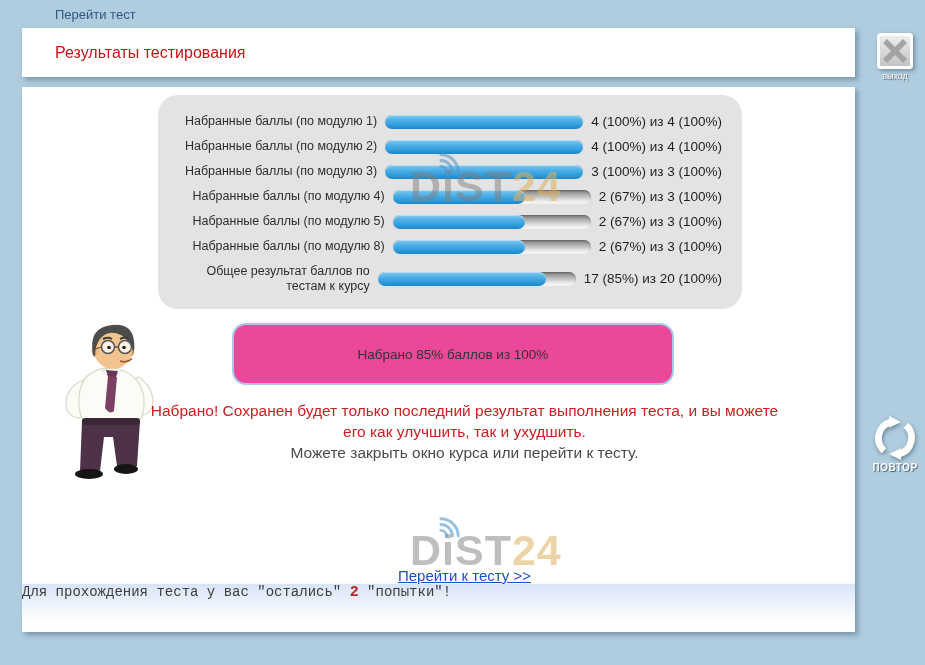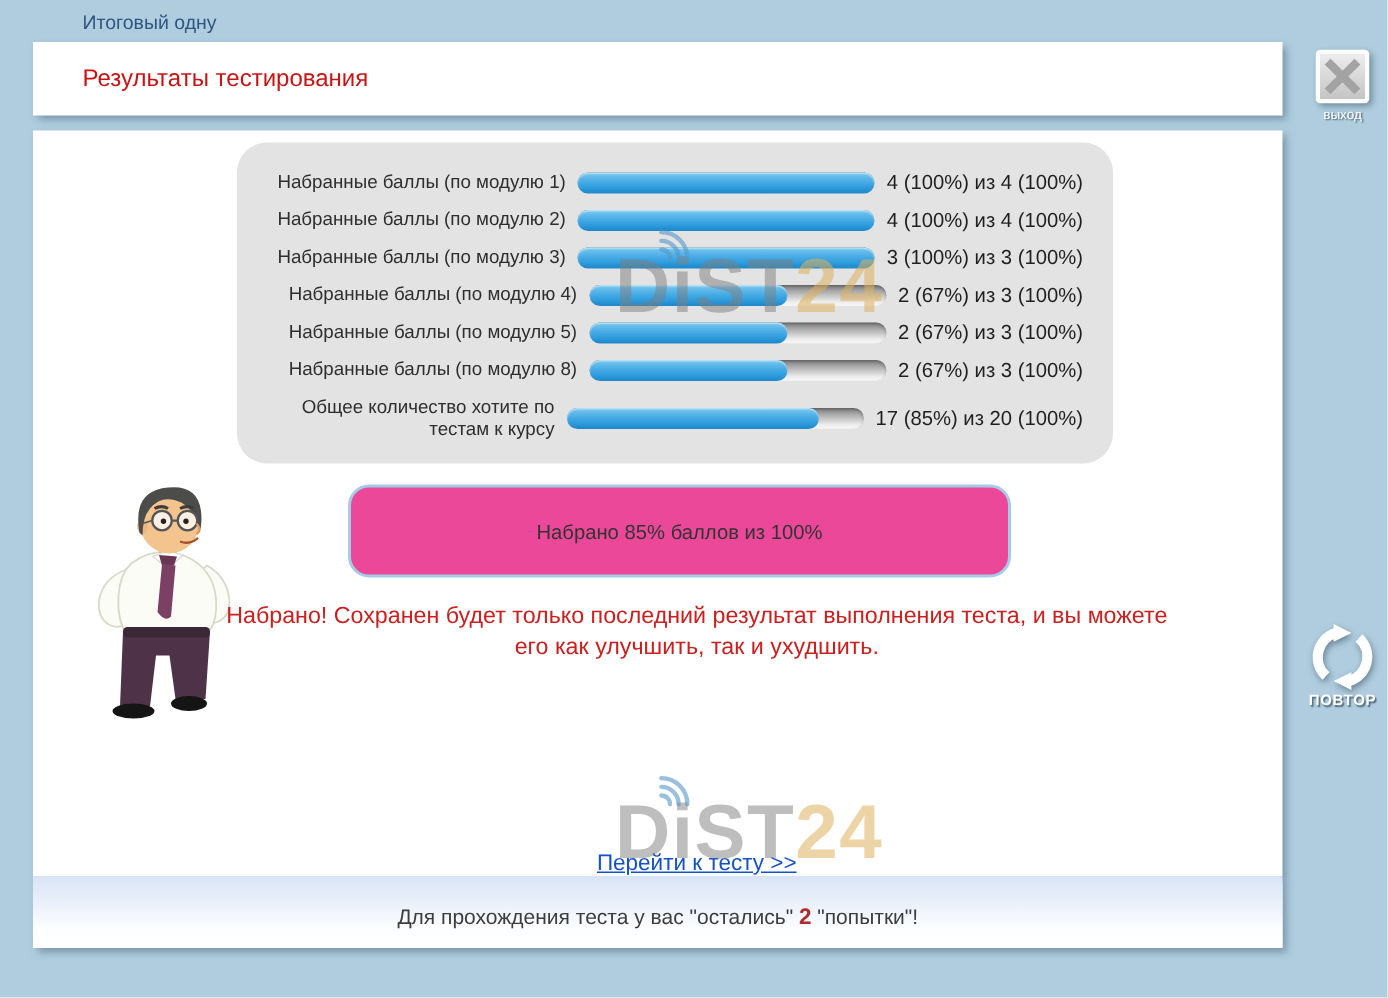--- a/index.html
+++ b/index.html
@@ -58,45 +58,45 @@
   .msg-congrats { margin-bottom:13px !important; }
   .warning { color:#cb2020; }
   .link-row { left:125px; top:470px; width:635px; text-align:center;margin-top:10px; }
   .go-link { color:#1552c8; font-size:15px; text-decoration:underline; cursor:pointer; }
 
   
   .footer-bar {
     left:22px; top:584px; width:833px; height:48px;
     background:linear-gradient(#d8e4f6, #fdfeff 75%, #ffffff);
     box-shadow:3px 3px 5px rgba(70,95,115,.5);
-    text-align:center; padding-top:19px; font-size:14px; color:#3d3d3d;
+    text-align:left; padding-top:0; font-size:14px; color:#3d3d3d;font-family:Liberation Mono, monospace;
   }
   .attempts { color:#b22a2a; font-weight:bold; font-size:15px; }
 
   
   .side-btn { text-align:center; cursor:pointer; }
   .exit-wrap { left:863px; top:33px; width:64px; }
   .exit-btn { width:36px; height:36px; margin:0 auto; display:block; filter:drop-shadow(2px 2px 2px rgba(40,60,75,.45)); }
   .repeat-wrap { left:861px; top:416px; width:68px; }
   .repeat-icon { width:44px; height:44px; margin:0 auto; display:block; filter:drop-shadow(1px 2px 2px rgba(40,60,75,.5)); }
   .btn-label { font-size:9px; color:#ffffff; text-shadow:1px 1px 1px rgba(50,70,85,.8); margin-top:2px; }
   .repeat-wrap .btn-label { font-size:10px; font-weight:bold; letter-spacing:.5px; }
 
   
-  .watermark { position:absolute; z-index:6; pointer-events:none; font-weight:bold; font-size:51px; letter-spacing:1px; line-height:1; }
+  .watermark { position:absolute; z-index:6; pointer-events:none; font-weight:bold; font-size:43px; letter-spacing:1px; line-height:1; }
   .wm-main { color:rgba(125,125,125,.5); }
   .wm-accent { color:rgba(222,176,92,.55); }
   .wm-arcs { position:absolute; left:28px; top:-16px; }
   .wm1 { left:388px; top:78px; }
   .wm2 { left:388px; top:442px; }
 </style>
 </head>
 <body>
 
-<div class="abs topbar-title">Итоговый одну</div>
+<div class="abs topbar-title">Перейти тест</div>
 
 <div class="abs panel header-panel">
   <div class="abs header-title">Результаты тестирования</div>
 </div>
 
 <div class="abs panel main-panel">
 
   <div class="abs results-panel">
     <div class="result-row">
       <div class="row-label">Набранные баллы (по модулю 1)</div>
@@ -134,21 +134,21 @@
       <div class="row-value">2 (67%) из 3 (100%)</div>
     </div>
     <div class="result-row">
       <div class="row-label">Набранные баллы (по модулю 8)</div>
       <div class="bar-track">
           <div class="bar-fill" style="width: 67%;"></div>
         </div>
       <div class="row-value">2 (67%) из 3 (100%)</div>
     </div>
     <div class="result-row">
-      <div class="row-label">Общее количество хотите по тестам к курсу</div>
+      <div class="row-label">Общее результат баллов по тестам к курсу</div>
       <div class="bar-track">
           <div class="bar-fill" style="width: 85%;"></div>
         </div>
       <div class="row-value">17 (85%) из 20 (100%)</div>
     </div>
   </div>
 
   <div class="watermark wm1">
     <svg class="wm-arcs" width="26" height="26" viewBox="0 0 18 18">
       <g fill="none" stroke="rgba(85,150,200,.6)" stroke-width="2" stroke-linecap="round">
@@ -186,20 +186,21 @@
     <circle cx="67" cy="26.5" r="1.8" fill="#222"></circle>
     <circle cx="82" cy="26.5" r="1.8" fill="#222"></circle>
     <path d="M61 18 Q66 15.5 70 18" stroke="#3d3d3b" stroke-width="2" fill="none"></path>
     <path d="M78 18 Q83 15.5 87 18" stroke="#3d3d3b" stroke-width="2" fill="none"></path>
     <path d="M89 28 Q93 32 89 35" stroke="#d89a5e" stroke-width="1.5" fill="none"></path>
     <path d="M78 40 Q85 42.5 90 37.5" stroke="#a0522d" stroke-width="1.5" fill="none"></path>
   </svg>
 
   <div class="abs messages">
     <p class="warning">Набрано! Сохранен будет только последний результат выполнения теста, и вы можете его как улучшить, так и ухудшить.</p>
+    <p>Можете закрыть окно курса или перейти к тесту.</p>
   </div>
 
   <div class="abs link-row">
     <a class="go-link">Перейти к тесту &gt;&gt;</a>
   </div>
 
   <div class="watermark wm2">
     <svg class="wm-arcs" width="26" height="26" viewBox="0 0 18 18">
       <g fill="none" stroke="rgba(85,150,200,.6)" stroke-width="2" stroke-linecap="round">
         <path d="M2 12 A4 4 0 0 1 6 16"></path>

